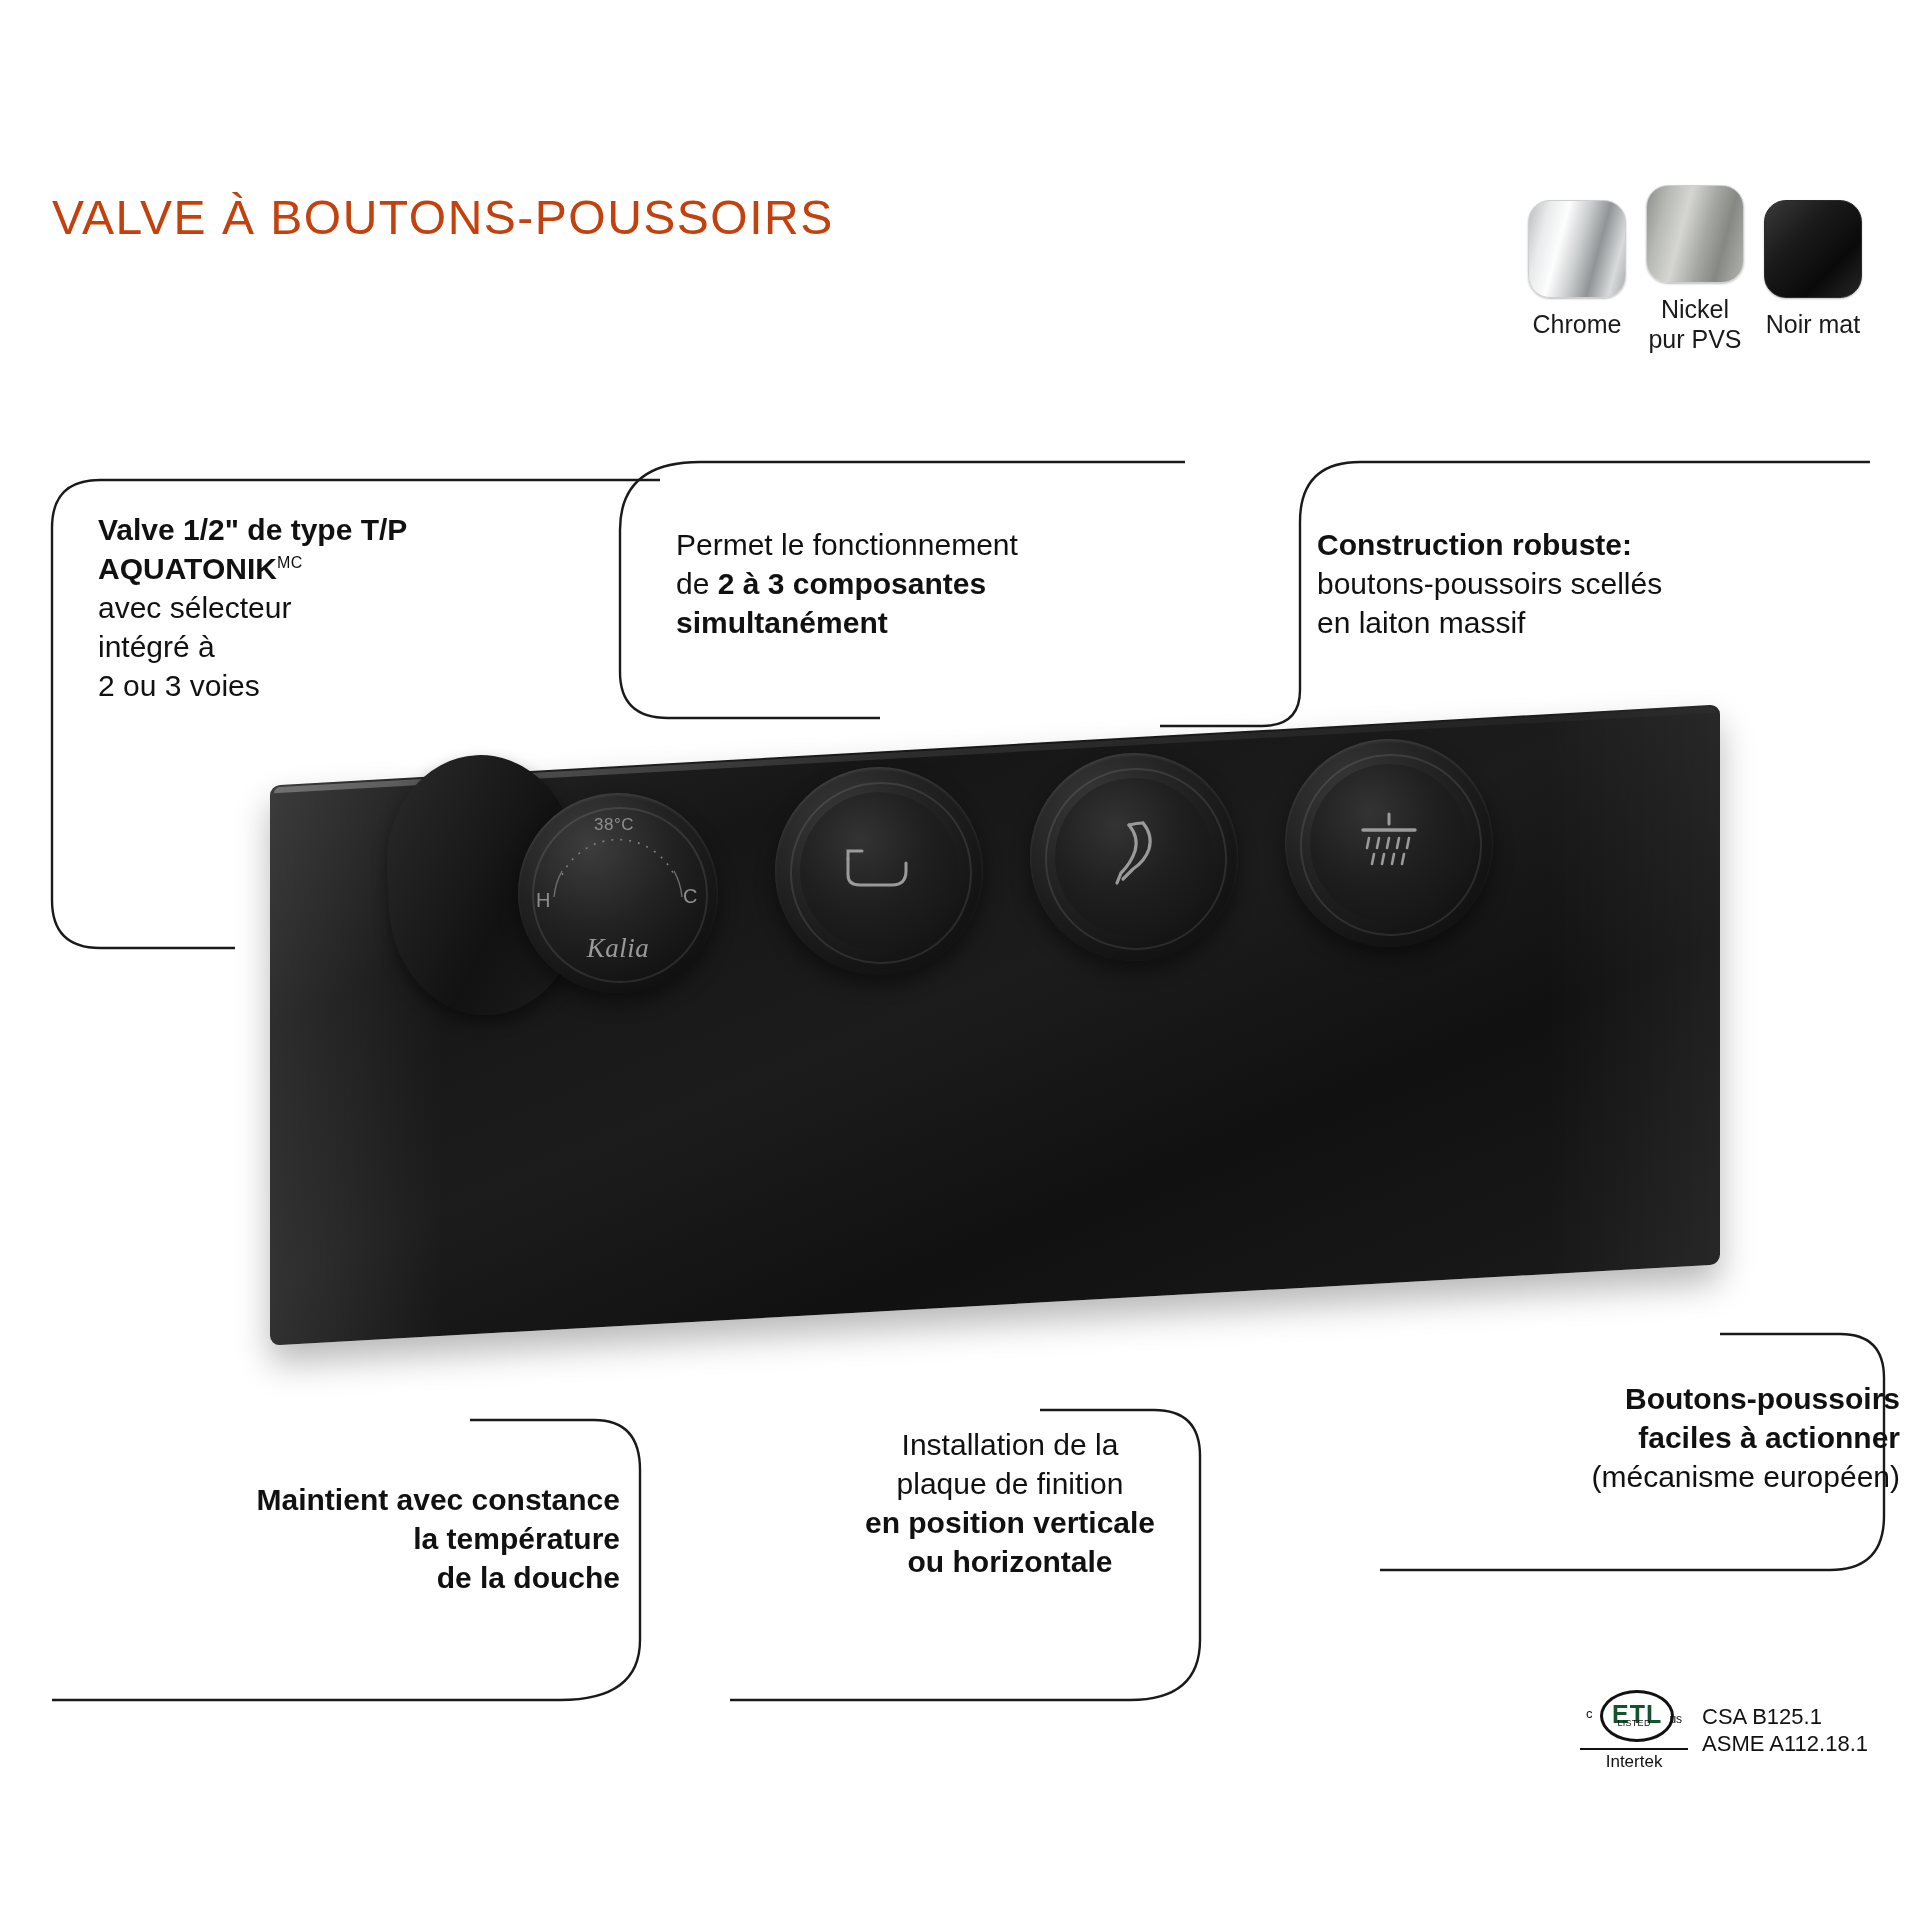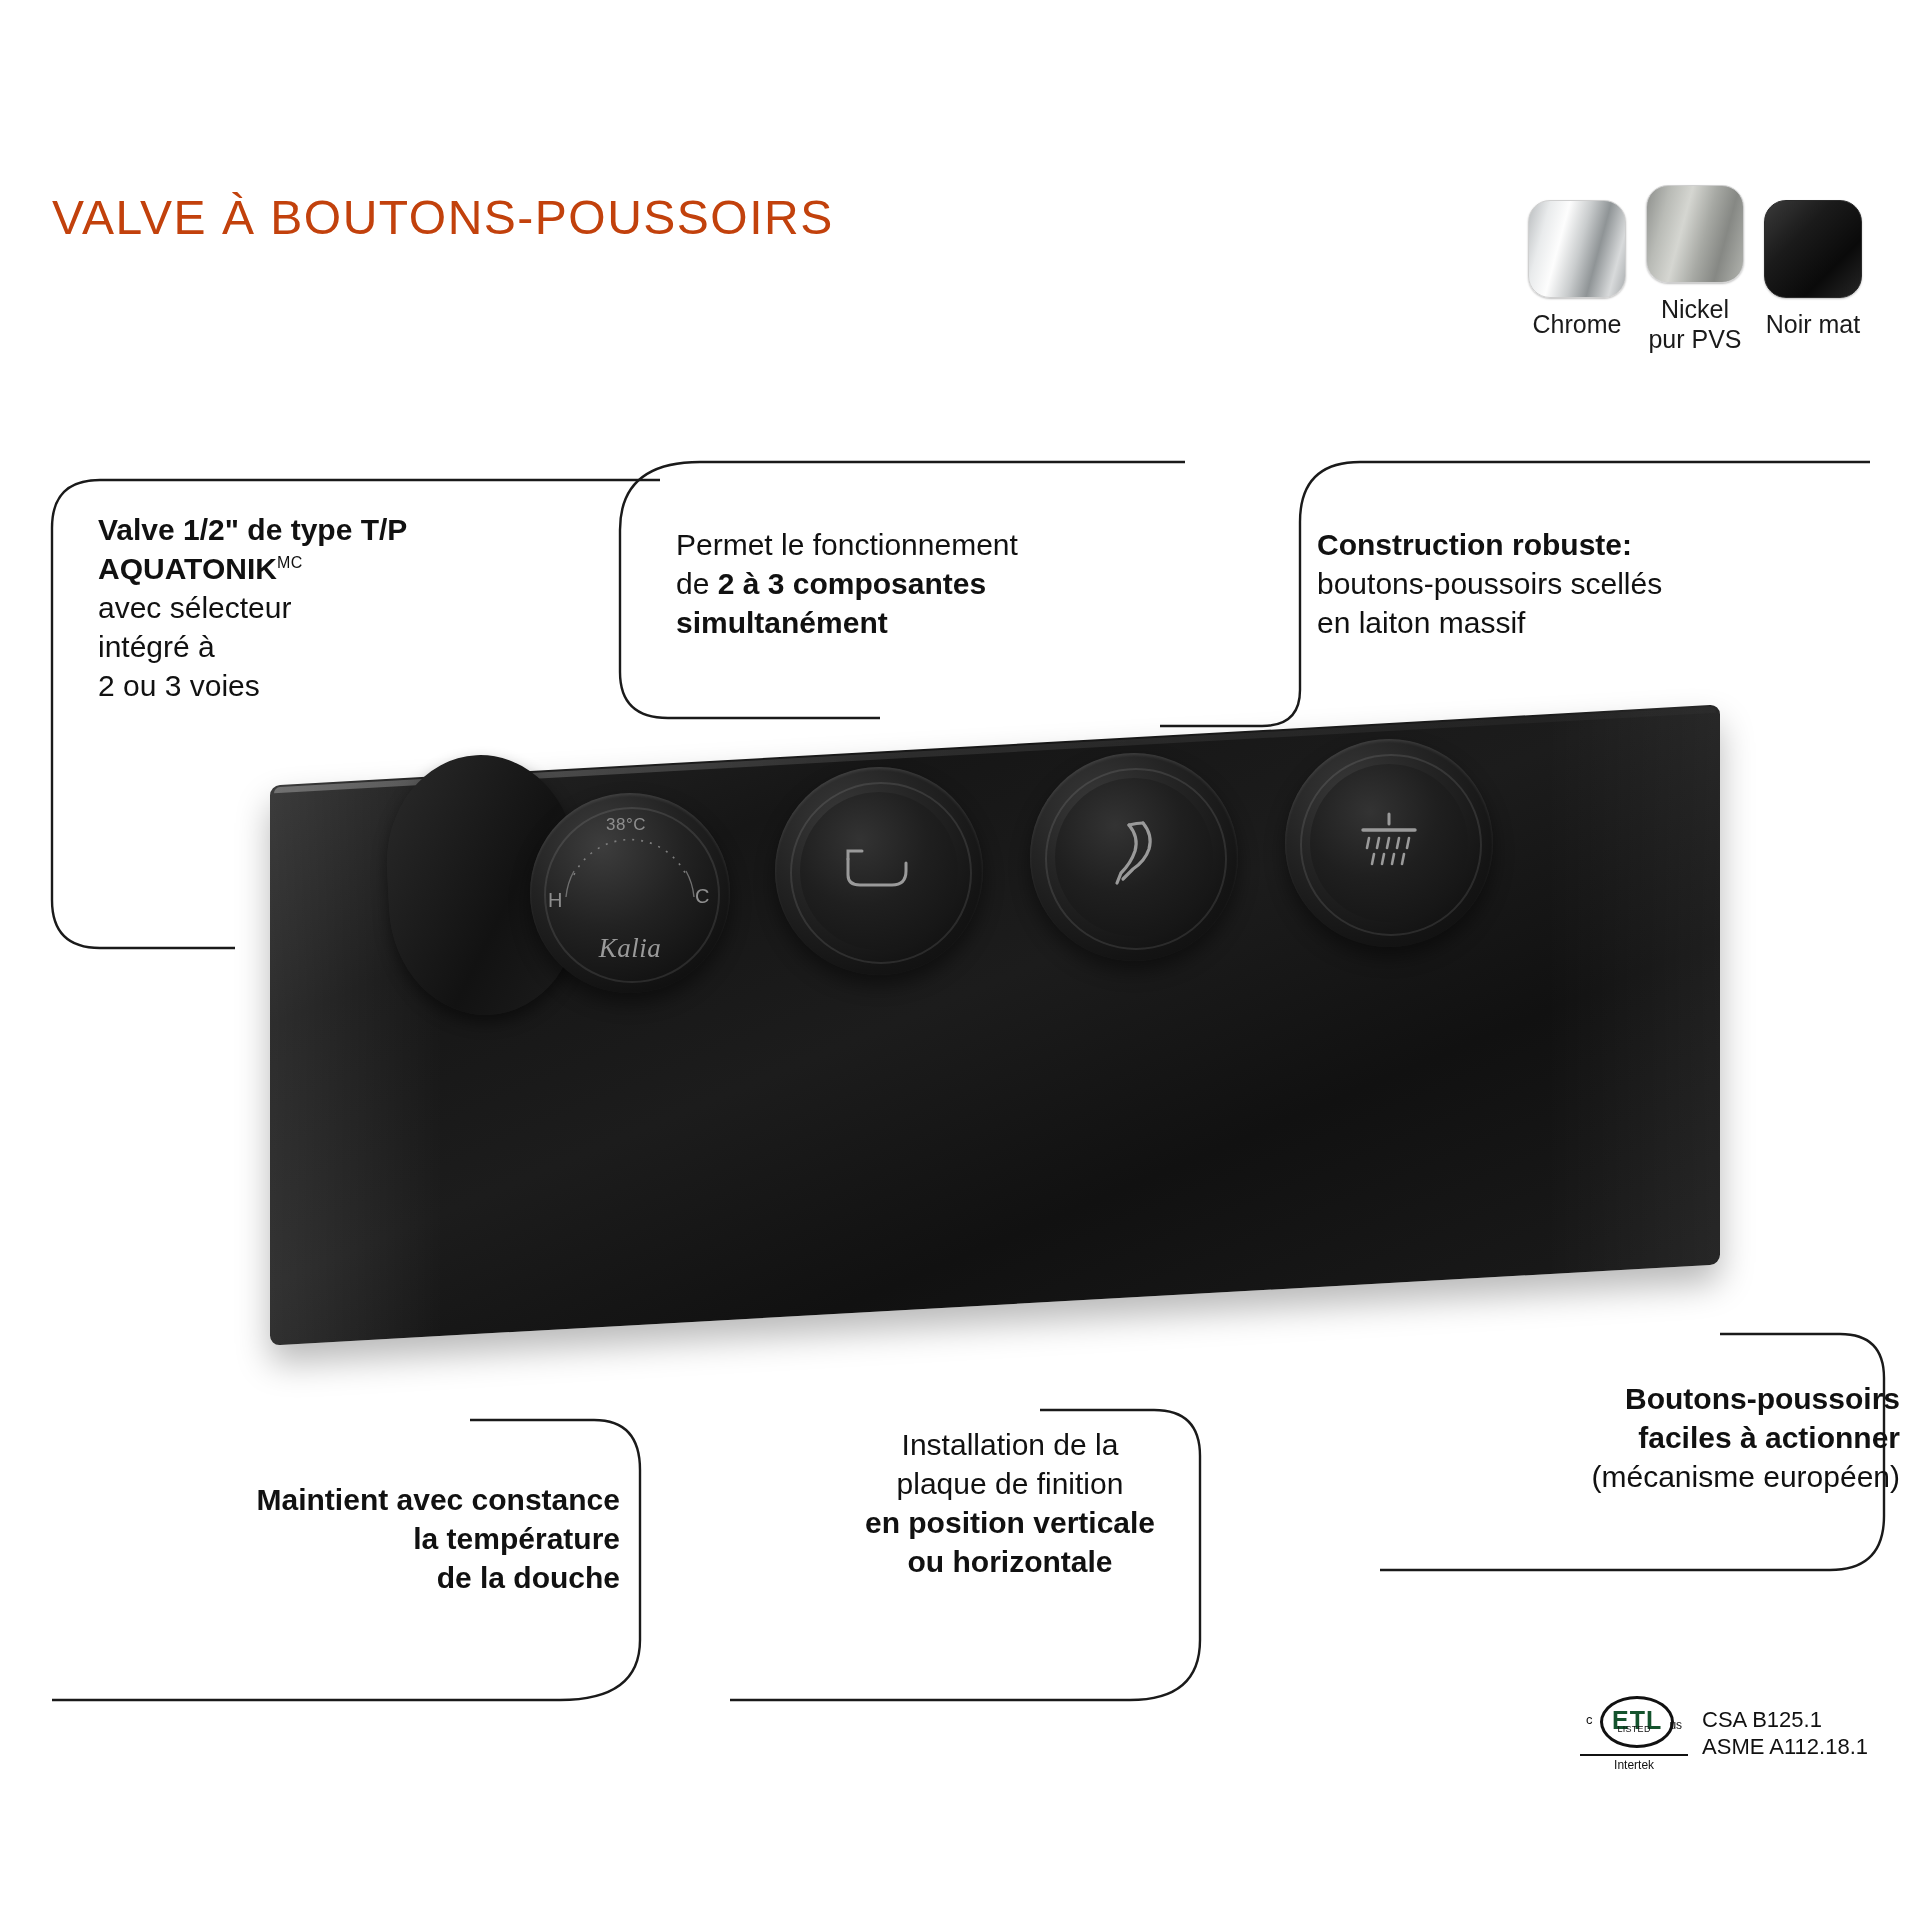--- a/index.html
+++ b/index.html
@@ -159,21 +159,21 @@
   .btn .inner {
     position: absolute;
     left: 12%; top: 12%;
     width: 76%; height: 76%;
     border-radius: 50%;
     background: radial-gradient(circle at 38% 30%, #333 0%, #1f1f1f 45%, #111 100%);
   }
   .btn svg { position: relative; z-index: 3; }
 
   .dial {
-    left: 260px; top: 48px;
+    left: 248px; top: 48px;
     width: 200px; height: 200px;
     background: radial-gradient(circle at 36% 26%, #3d3d3d 0%, #222 42%, #111 78%, #0b0b0b 100%);
     justify-content: center;
   }
   .b1 { left: 505px; top: 22px;  width: 208px; height: 208px; }
   .b2 { left: 760px; top: 8px;   width: 208px; height: 208px; }
   .b3 { left: 1015px; top: -6px; width: 208px; height: 208px; }
 
   .dial-text {
     position: absolute;
@@ -230,21 +230,21 @@
   .cert-us { position: absolute; right: 0; top: 24px; font-size: 12px; }
   .cert-listed {
     position: absolute;
     left: 16px; top: 30px;
     width: 64px;
     font-size: 9px;
     letter-spacing: .3px;
     color: #111;
   }
   .cert-intertek {
-    font-size: 12px;
+    font-size: 17px;
     border-top: 2px solid #111;
     padding-top: 2px;
     margin-top: 2px;
   }
   .cert-codes {
     font-size: 22px;
     line-height: 1.25;
     color: #111;
   }
 </style>

